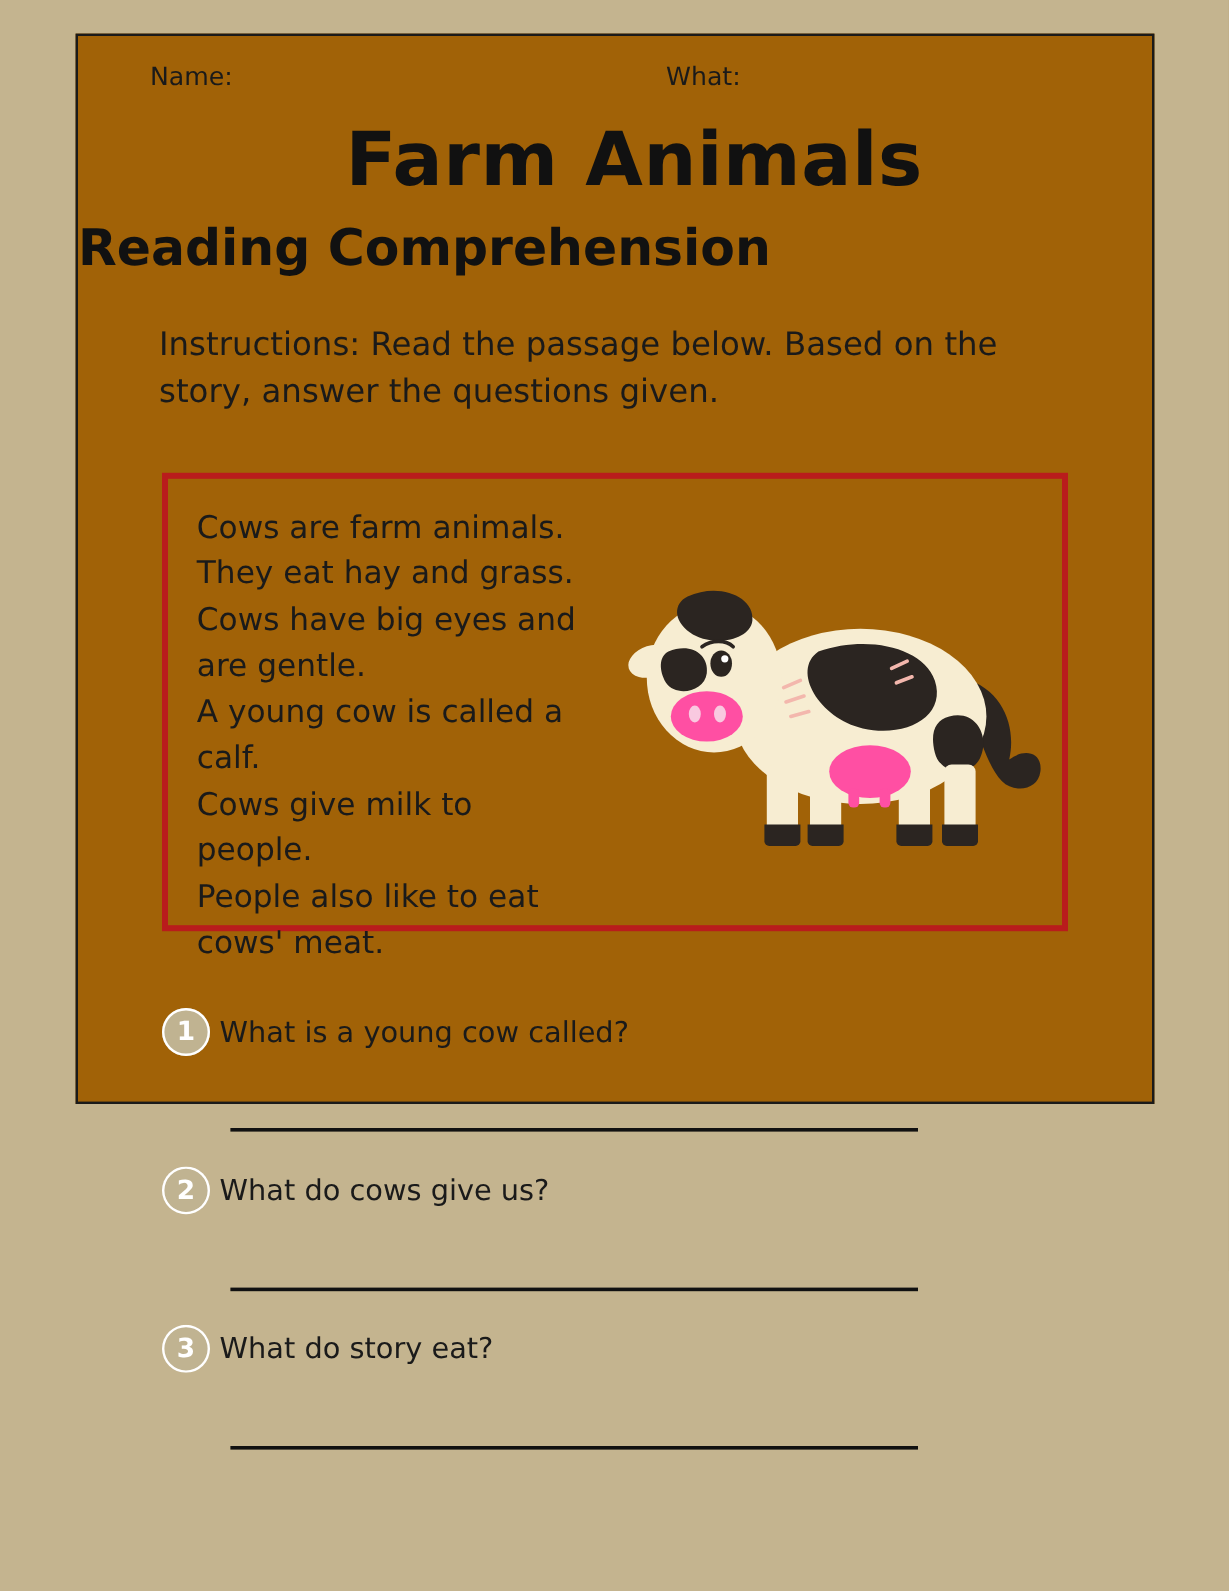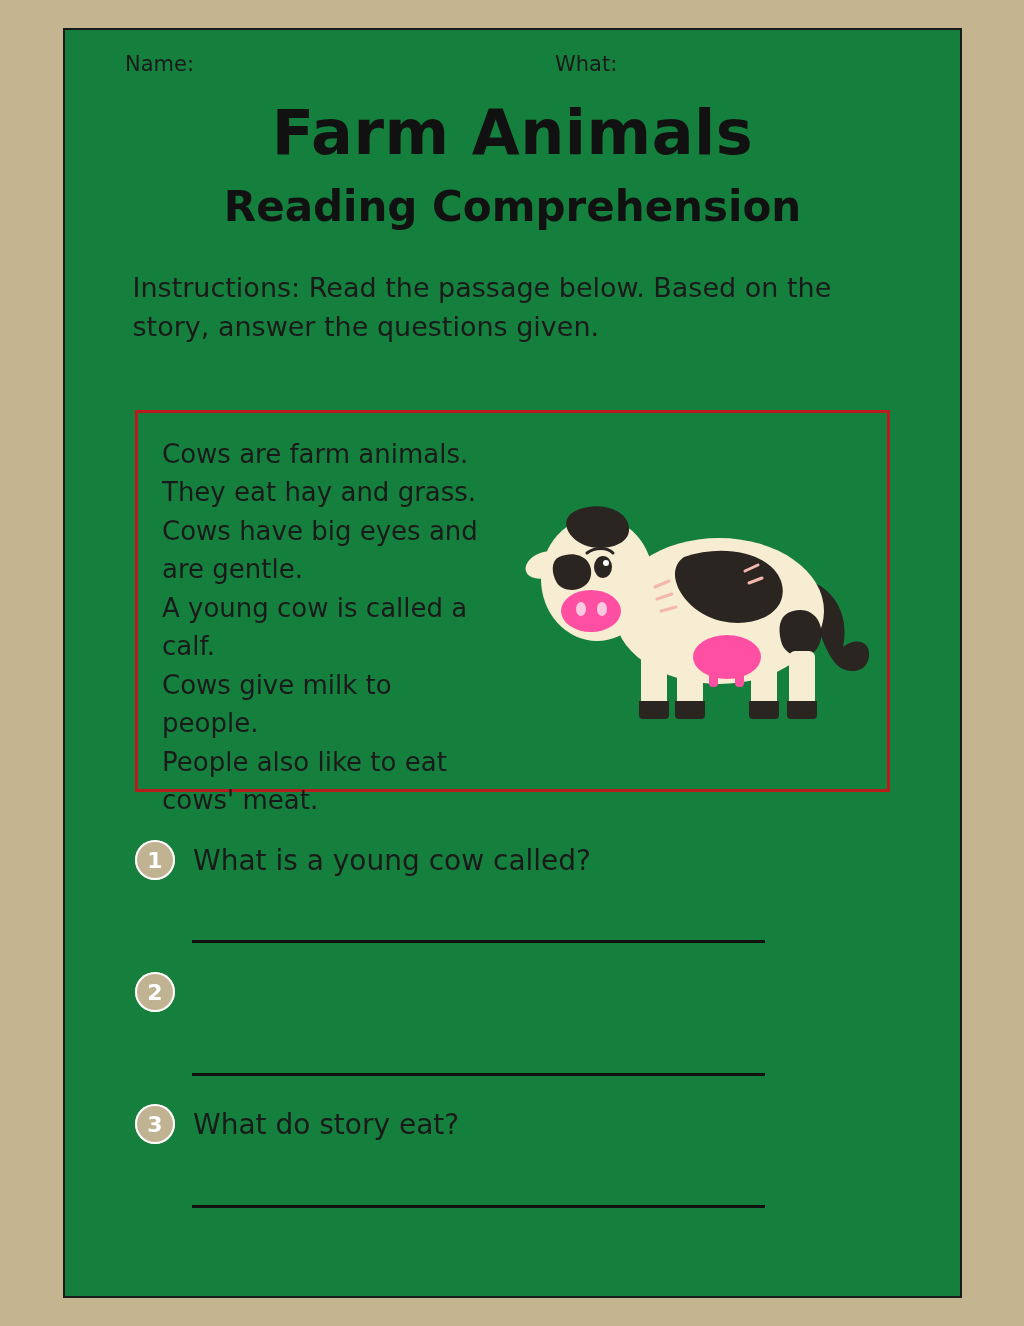--- a/index.html
+++ b/index.html
@@ -19,79 +19,79 @@
     left: 0; top: 0;
     width: 1024px;
     height: 1326px;
     background: #c4b48f;
   }
   .sheet {
     position: absolute;
     left: 63px;
     top: 28px;
     width: 899px;
-    height: 1270px;
-    background: #15803d;
+    height: 892px;
+    background: #a16207;
     border: 2px solid #1a1a1a;
     box-sizing: border-box;
   }
   .header-row {
     position: absolute;
     top: 22px;
     left: 0;
     width: 100%;
     display: flex;
     padding: 0 60px;
     box-sizing: border-box;
     font-size: 21px;
     color: #1a1a1a;
   }
   .name-label { width: 430px; }
   .class-label { }
 
   .title {
     position: absolute;
     top: 66px;
-    left: 0;
+    left: 16px;
     width: 100%;
     text-align: center;
     font-family: "DejaVu Sans", sans-serif;
     font-weight: 700;
     font-size: 62px;
     letter-spacing: 0.5px;
     color: #111111;
   }
   .subtitle {
     position: absolute;
     top: 152px;
     left: 0;
     width: 100%;
-    text-align: center;
+    text-align: left;
     font-weight: 700;
     font-size: 42px;
     color: #111111;
   }
   .instructions {
     position: absolute;
     top: 238px;
     left: 50%;
     transform: translateX(-50%);
     width: 760px;
     font-size: 27px;
     line-height: 1.45;
     color: #1a1a1a;
   }
 
   .passage-box {
     position: absolute;
-    top: 380px;
+    top: 364px;
     left: 70px;
     width: 755px;
     height: 382px;
-    border: 3px solid #b91c1c;
+    border: 5px solid #b91c1c;
     box-sizing: border-box;
   }
   .passage-text {
     position: absolute;
     top: 22px;
     left: 24px;
     width: 330px;
     font-size: 26px;
     line-height: 1.48;
     color: #1a1a1a;
@@ -123,22 +123,22 @@
     color: #ffffff;
     font-size: 22px;
     font-weight: 700;
     display: flex;
     align-items: center;
     justify-content: center;
     flex: none;
     box-shadow: inset 0 0 0 2px #ffffff;
   }
   .q-text {
-    margin-left: 18px;
-    font-size: 28px;
+    margin-left: 8px;
+    font-size: 24px;
     color: #1a1a1a;
   }
   .answer-line {
     position: absolute;
     left: 127px;
     width: 573px;
     height: 0;
     border-top: 3px solid #111111;
   }
   .a1 { top: 910px; }
@@ -218,20 +218,21 @@
     </div>
 
     <div class="question q1">
       <div class="bullet">1</div>
       <div class="q-text">What is a young cow called?</div>
     </div>
     <div class="answer-line a1"></div>
 
     <div class="question q2">
       <div class="bullet">2</div>
+      <div class="q-text">What do cows give us?</div>
     </div>
     <div class="answer-line a2"></div>
 
     <div class="question q3">
       <div class="bullet">3</div>
       <div class="q-text">What do story eat?</div>
     </div>
     <div class="answer-line a3"></div>
 
   </div>

